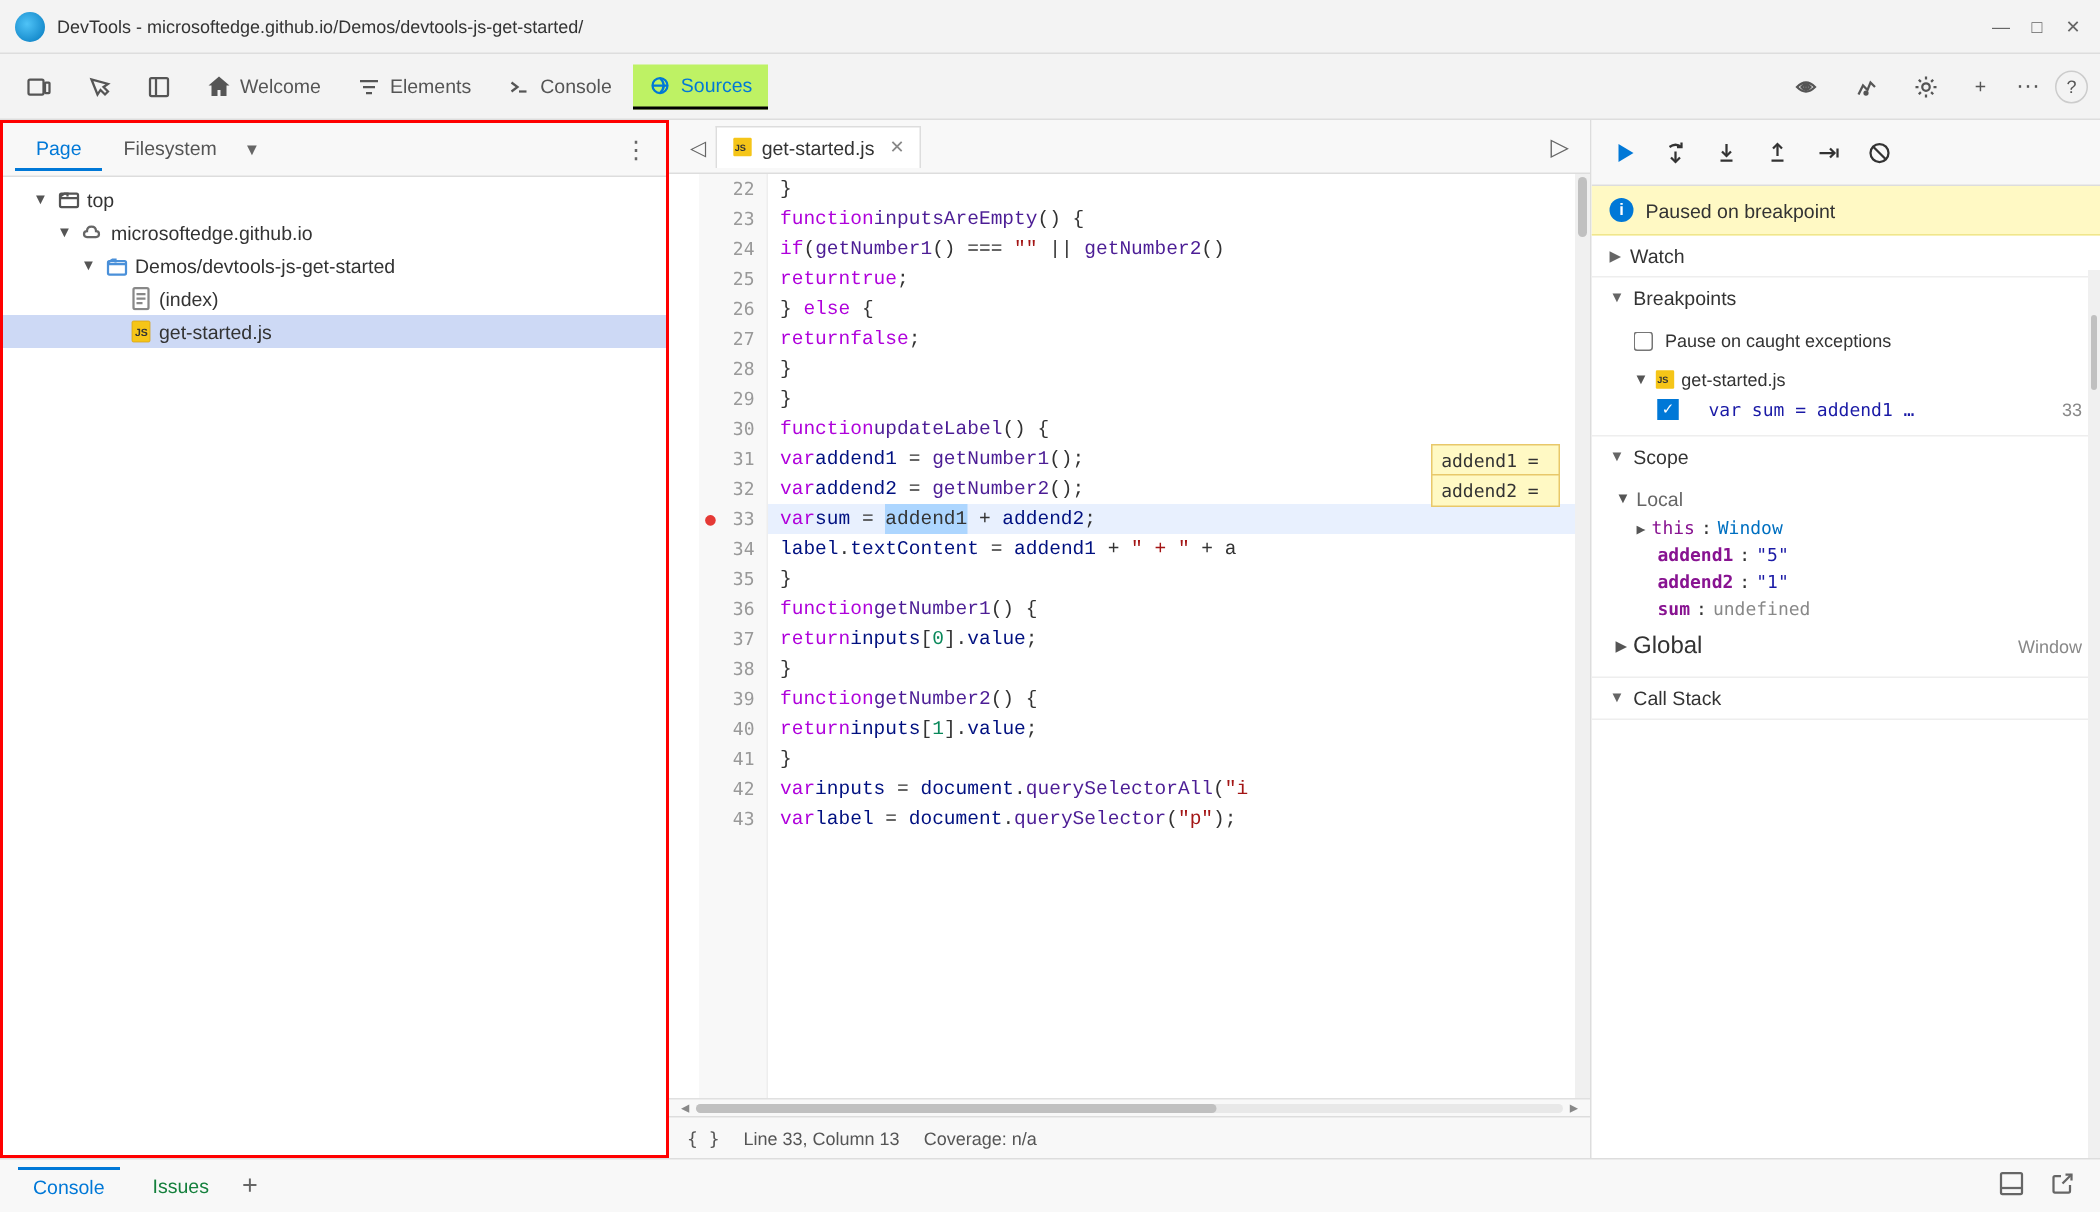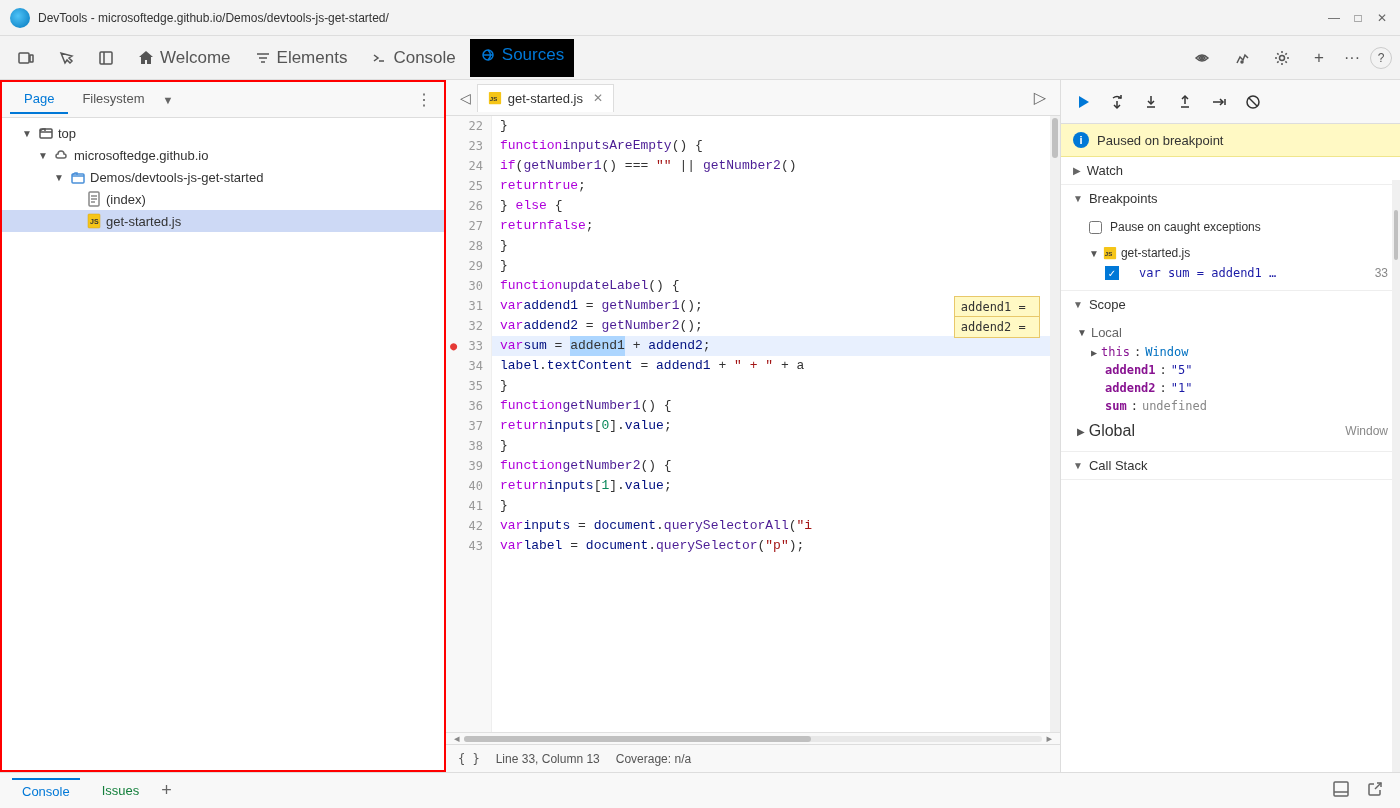--- a/index.html
+++ b/index.html
@@ -7,22 +7,22 @@
 
     
     .titlebar { display: flex; align-items: center; height: 36px; background: #f3f3f3; border-bottom: 1px solid #ddd; padding: 0 10px; gap: 8px; flex-shrink: 0; }
     .titlebar-icon { width: 20px; height: 20px; background: radial-gradient(circle at 40% 40%, #4fc3f7, #0277bd); border-radius: 50%; flex-shrink: 0; }
     .titlebar-title { font-size: 12px; color: #333; flex: 1; }
     .titlebar-controls { display: flex; gap: 8px; }
     .titlebar-btn { width: 16px; height: 16px; display: flex; align-items: center; justify-content: center; font-size: 12px; cursor: pointer; color: #666; }
 
     
     .tabbar { display: flex; align-items: center; height: 44px; background: #f3f3f3; border-bottom: 1px solid #ddd; padding: 0 8px; gap: 4px; flex-shrink: 0; }
-    .tab-btn { display: flex; align-items: center; gap: 6px; padding: 6px 10px; border-radius: 4px; cursor: pointer; font-size: 17px; color: #555; white-space: nowrap; }
-    .tab-btn.active { background: #000000; border-bottom: 6px solid #000000; color: #0078d7; font-weight: 500; border-radius: 0; }
+    .tab-btn { display: flex; align-items: center; gap: 6px; padding: 6px 10px; border-radius: 4px; cursor: pointer; font-size: 13px; color: #555; white-space: nowrap; }
+    .tab-btn.active { background: #bef264; border-bottom: 2px solid #000000; color: #0078d7; font-weight: 500; border-radius: 0; }
     .tab-btn svg { width: 16px; height: 16px; }
     .tab-spacer { flex: 1; }
     .tab-more { padding: 6px; cursor: pointer; color: #555; font-size: 16px; }
 
     
     .main { display: flex; flex: 1; overflow: hidden; }
 
     
     .left-panel { width: 446px; display: flex; flex-direction: column; border-right: 1px solid #ddd; border: 2px solid red; flex-shrink: 0; }
     .left-tabs { display: flex; align-items: center; height: 36px; border-bottom: 1px solid #ddd; background: #f8f8f8; padding: 0 8px; gap: 0; }
@@ -40,21 +40,21 @@
     .tree-arrow { font-size: 10px; color: #555; width: 12px; flex-shrink: 0; }
     .tree-label { font-size: 13px; }
 
     
     .editor-panel { flex: 1; display: flex; flex-direction: column; overflow: hidden; }
     .editor-tabs { display: flex; align-items: center; height: 36px; background: #f8f8f8; border-bottom: 1px solid #ddd; padding: 0 8px; }
     .editor-tab { display: flex; align-items: center; gap: 6px; padding: 6px 10px; background: #fff; border: 1px solid #ddd; border-bottom: none; font-size: 13px; cursor: pointer; }
     .editor-tab-close { font-size: 12px; color: #888; cursor: pointer; margin-left: 4px; }
     .editor-nav-btns { margin-left: auto; display: flex; gap: 4px; }
     .editor-nav-btn { padding: 4px 6px; cursor: pointer; color: #666; font-size: 16px; }
-    .code-area { flex: 1; overflow: hidden; display: flex; position: relative; background: #fff; }
+    .code-area { flex: 1; overflow: hidden; display: flex; position: relative; background: #fff; margin-left: 20px; }
     .line-numbers { width: 46px; background: #f8f8f8; border-right: 1px solid #eee; overflow: hidden; padding: 0; flex-shrink: 0; }
     .line-number { height: 20px; line-height: 20px; text-align: right; padding-right: 8px; font-size: 12px; color: #999; font-family: 'Consolas', monospace; position: relative; }
     .line-number.breakpoint::before { content: '●'; color: #e53935; position: absolute; left: 4px; font-size: 12px; }
     .code-content { flex: 1; overflow: auto; font-family: 'Consolas', 'Courier New', monospace; font-size: 13px; line-height: 20px; }
     .code-line { height: 20px; line-height: 20px; padding: 0 8px; white-space: pre; display: flex; align-items: center; }
     .code-line.highlighted { background: #e8f0fe; }
     .editor-statusbar { height: 28px; border-top: 1px solid #ddd; background: #f8f8f8; display: flex; align-items: center; padding: 0 12px; font-size: 12px; color: #555; gap: 16px; }
 
     
     .right-panel { width: 340px; border-left: 1px solid #ddd; flex-shrink: 0; display: flex; flex-direction: column; overflow: hidden; }

